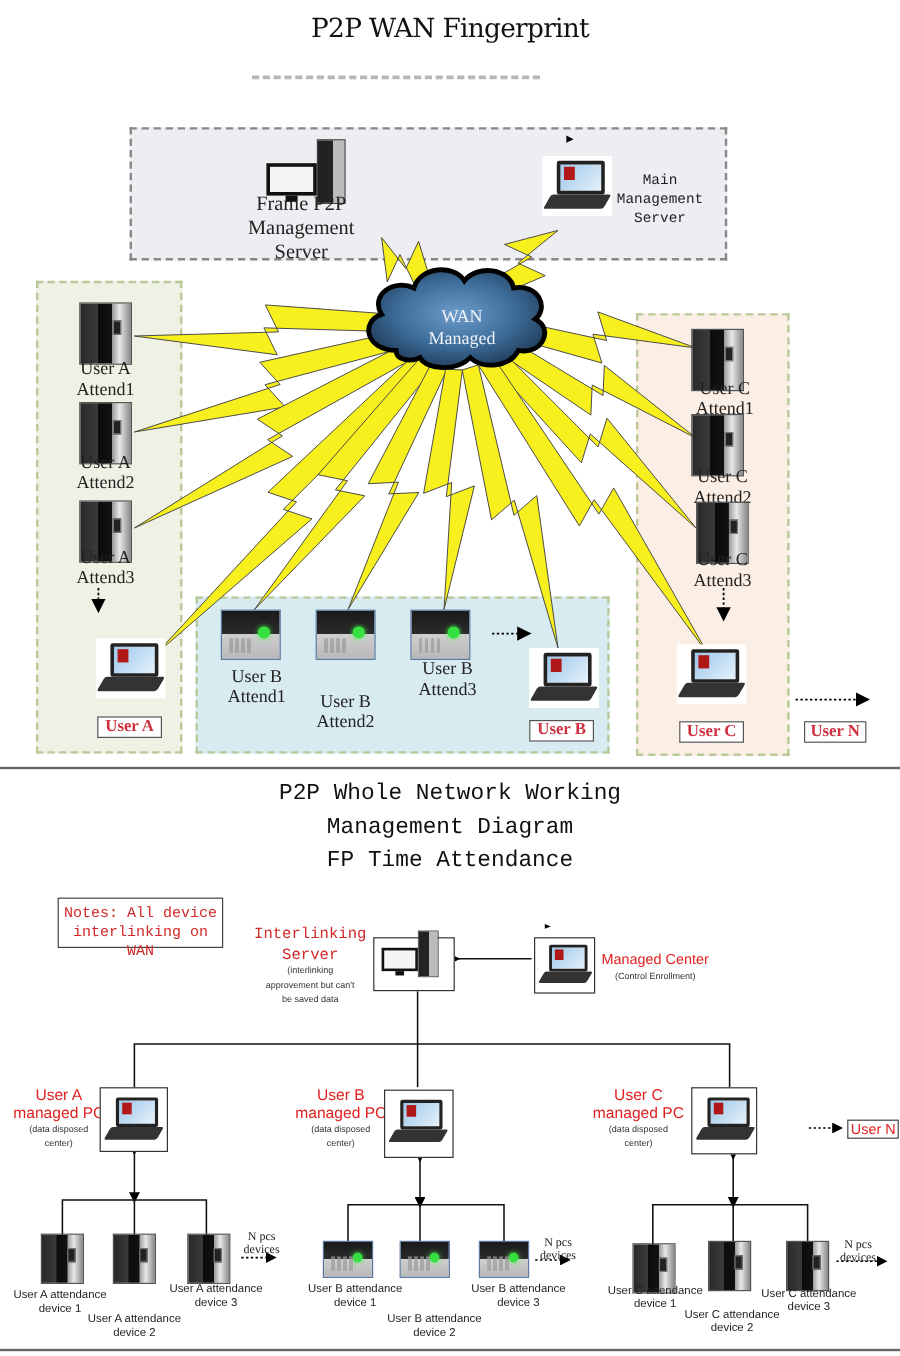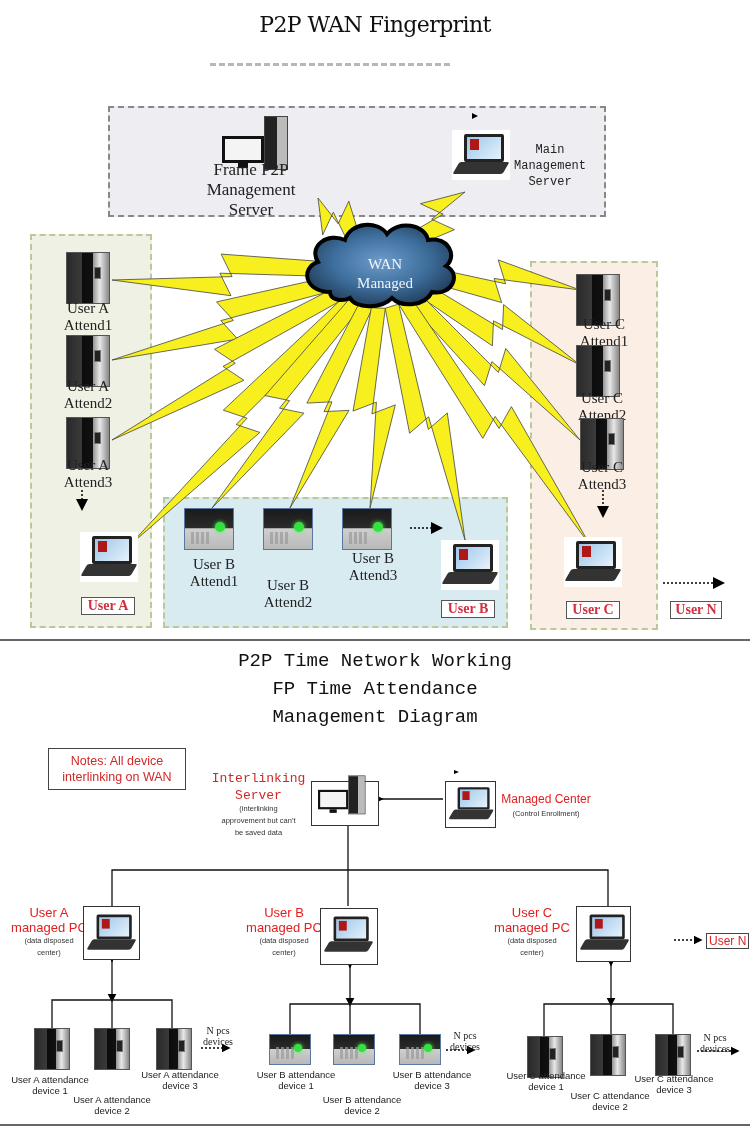--- a/index.html
+++ b/index.html
@@ -37,21 +37,21 @@
   .pc .stand { position: absolute; left: 16px; top: 49px; width: 10px; height: 5px; background: #111; }
   .pc .tw { position: absolute; left: 42px; top: 2px; width: 24px; height: 54px; background: linear-gradient(90deg,#222 0 55%,#bbb 56% 100%); border: 1px solid #444; }
 
   .cloud-text { position: absolute; color: #f0f4fa; font-family: "Liberation Serif", serif; font-size: 15px; line-height: 19px; text-align: center; }
 
   .sep1 { left: 0; top: 639px; width: 750px; height: 2px; background: #666; }
   .sep2 { left: 0; top: 1124px; width: 750px; height: 2px; background: #666; }
 
   
   .title2 { left: 150px; top: 647px; width: 450px; font-family: "Liberation Mono", monospace; font-size: 19px; line-height: 28px; text-align: center; color: #111; }
-  .notes { left: 48px; top: 748px; width: 138px; height: 42px; border: 1.5px solid #444; color: #d02828; font-family: Liberation Sans, sans-serif; font-size: 12.5px; line-height: 16px; text-align: center; padding-top: 4px; }
+  .notes { left: 48px; top: 748px; width: 138px; height: 42px; border: 1.5px solid #444; color: #d02828; font-family: Liberation Mono, monospace; font-size: 12.5px; line-height: 16px; text-align: center; padding-top: 4px; }
   .red-title { position: absolute; color: #e22020; font-family: "Liberation Sans", sans-serif; font-size: 13px; line-height: 15px; text-align: center; }
   .red-mono { position: absolute; color: #d02828; font-family: "Liberation Mono", monospace; font-size: 13px; line-height: 17px; text-align: center; }
   .small-note { position: absolute; color: #333; font-family: "Liberation Sans", sans-serif; font-size: 7.5px; line-height: 12px; text-align: center; }
   .boxed { position: absolute; border: 1.5px solid #333; background: #fff; }
   .dev-lbl { position: absolute; font-family: "Liberation Sans", sans-serif; font-size: 9.5px; line-height: 11px; text-align: center; color: #222; }
   .npcs { position: absolute; font-family: "Liberation Serif", serif; font-size: 10px; line-height: 11px; color: #222; text-align: center; }
   .usern-red { position: absolute; border: 1.2px solid #444; color: #e22020; font-family: "Liberation Sans", sans-serif; font-size: 12px; line-height: 14px; padding: 0 2px; background:#fff; }
 </style>
 </head>
 <body>
@@ -215,23 +215,23 @@
   </defs>
   <line x1="82" y1="490" x2="82" y2="508" stroke="#000" stroke-width="1.5" stroke-dasharray="2,2" marker-end="url(#ah)"></line>
   <line x1="410" y1="528" x2="440" y2="528" stroke="#000" stroke-width="1.5" stroke-dasharray="2,2" marker-end="url(#ah)"></line>
   <line x1="603" y1="490" x2="603" y2="515" stroke="#000" stroke-width="1.5" stroke-dasharray="2,2" marker-end="url(#ah)"></line>
   <line x1="663" y1="583" x2="722" y2="583" stroke="#000" stroke-width="1.5" stroke-dasharray="2,2" marker-end="url(#ah)"></line>
 </svg>
 
 <div class="abs sep1"></div>
 
 <div class="abs title2">
-  <div>P2P Time Network Working</div>
+  <div>P2P Whole Network Working</div>
+  <div>Management Diagram</div>
   <div>FP Time Attendance</div>
-  <div>Management Diagram</div>
 </div>
 
 <div class="abs notes">
   <div>Notes: All device</div>
   <div>interlinking on WAN</div>
 </div>
 
 <svg class="layer" width="750" height="1130" viewBox="0 0 750 1130">
   <defs>
     <marker id="ah2" markerWidth="7" markerHeight="7" refX="5" refY="3.5" orient="auto">

